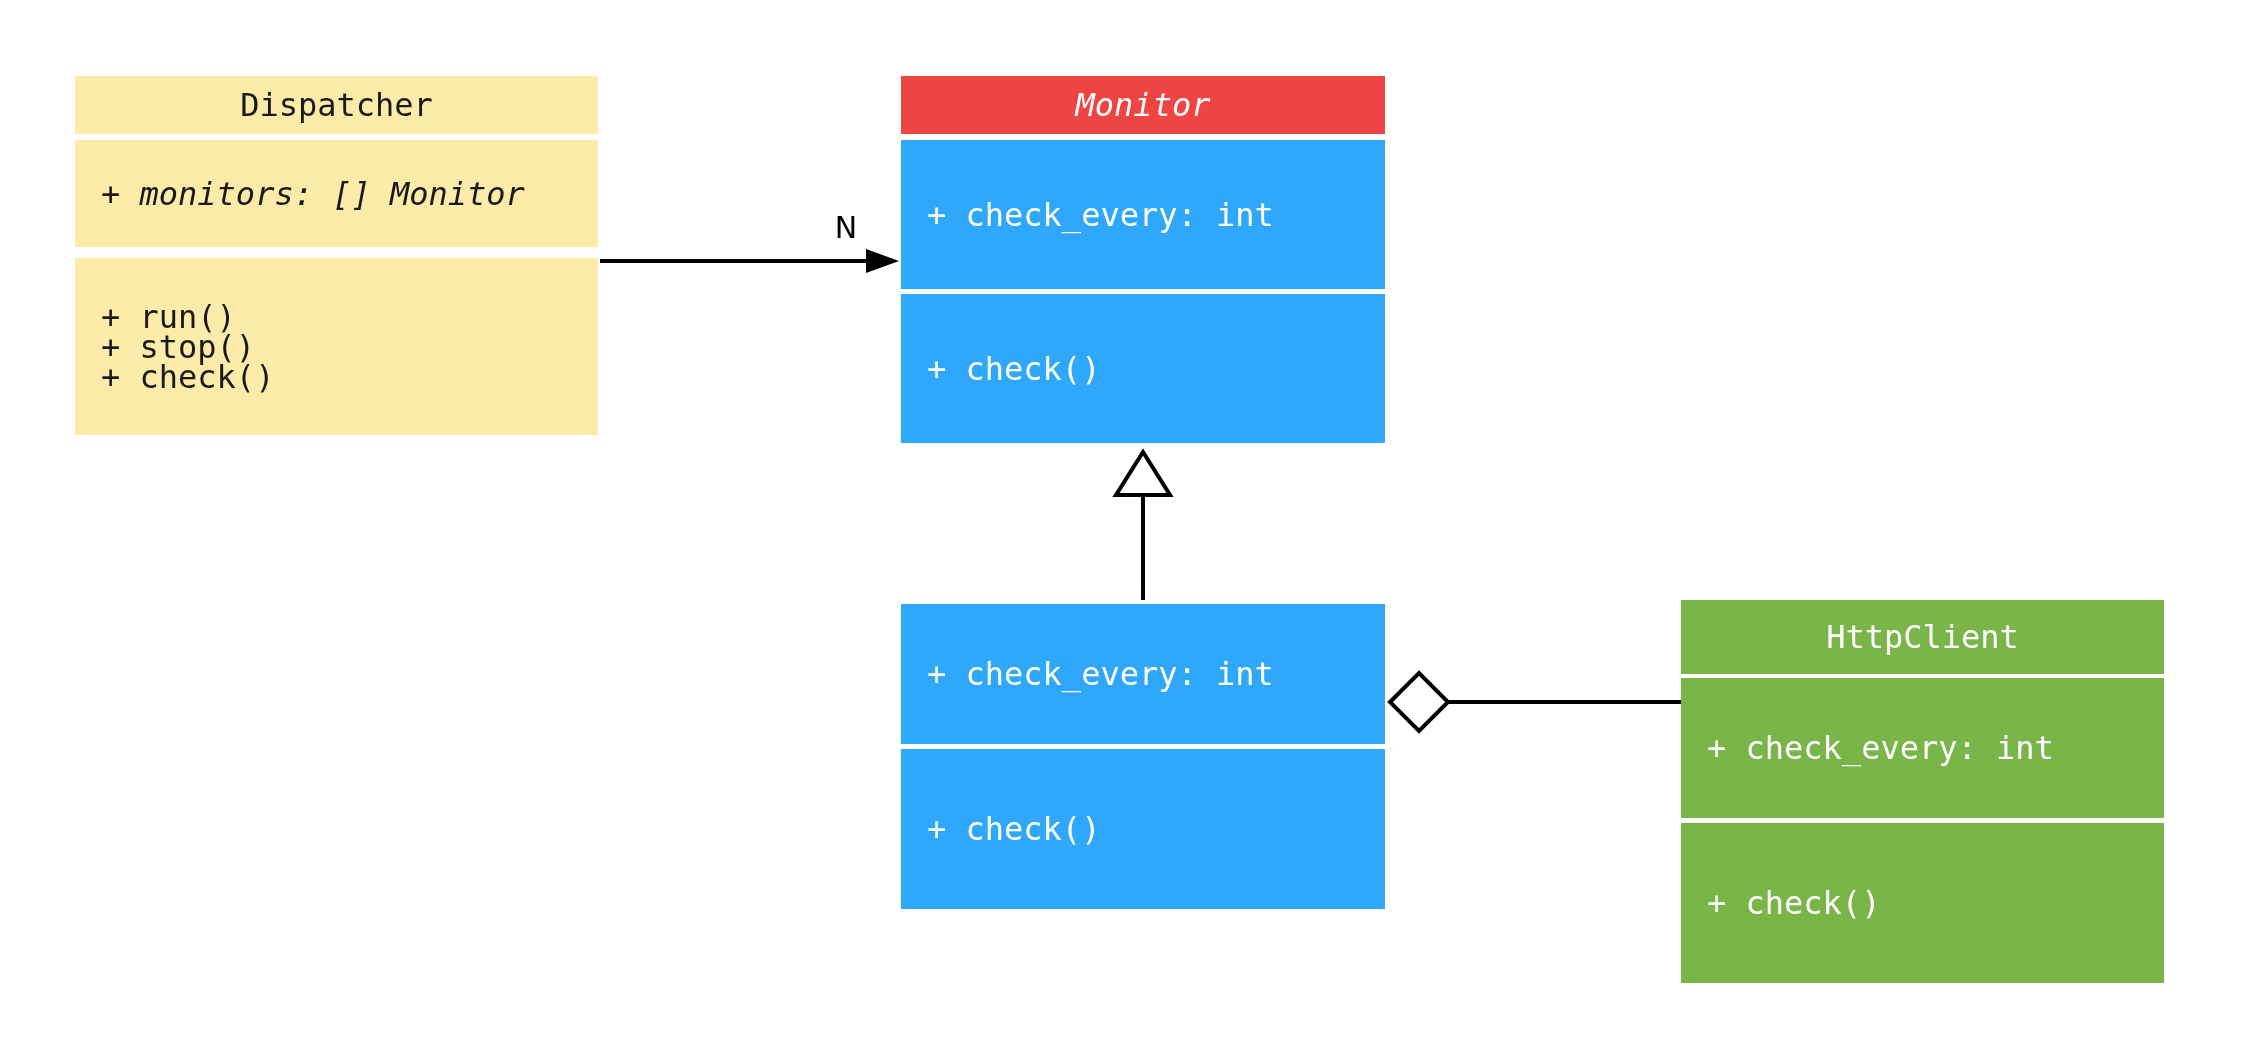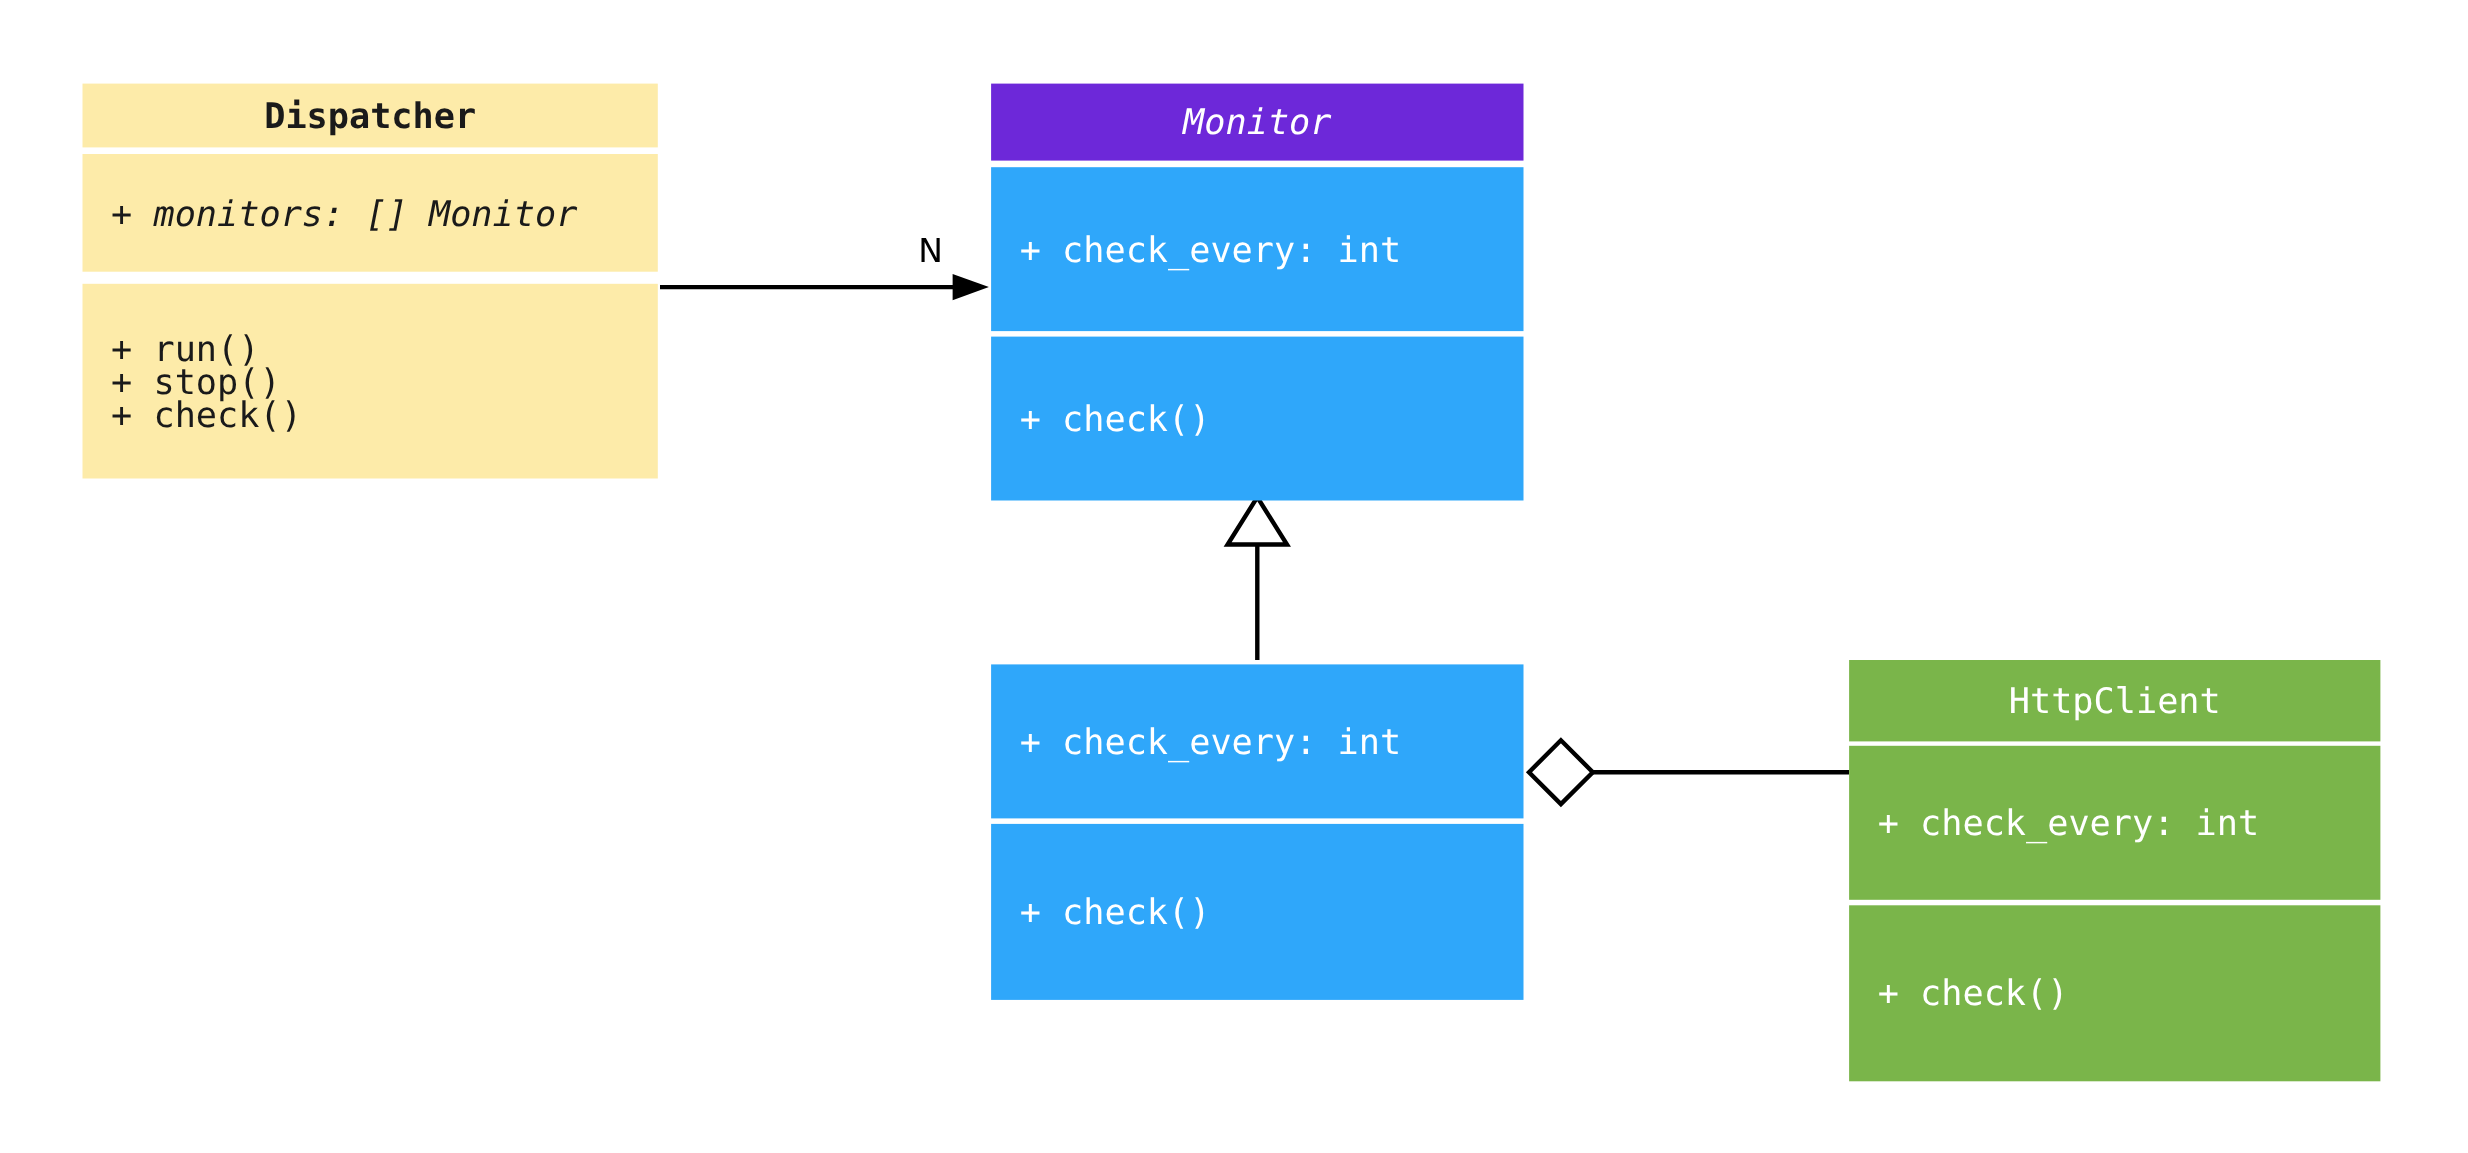--- a/index.html
+++ b/index.html
@@ -78,33 +78,33 @@
       <polygon points="1143,452 1116,495 1170,495" stroke-width="4" style="stroke: rgb(0, 0, 0); fill: rgb(255, 255, 255);"></polygon>
     </g>
 
     <g>
       <polygon points="1390,702 1419,673 1448,702 1419,731" stroke-width="4" style="stroke: rgb(0, 0, 0); fill: rgb(255, 255, 255);"></polygon>
       <line x1="1448" y1="702" x2="1681" y2="702" stroke-width="4" style="stroke: rgb(0, 0, 0);"></line>
     </g>
   </svg>
 
   <div class="uml-class" style="left:75px; top:76px; width:523px;">
-    <div class="sec title-sec" style="height: 58px; background: rgb(253, 235, 169); color: rgb(26, 26, 26); font-weight: bold;">Dispatcher</div>
+    <div class="sec title-sec" style="height: 58px; background: rgb(253, 235, 169); color: rgb(26, 26, 26);">Dispatcher</div>
     <div class="sec body-sec" style="height: 107px; margin-top: 6px; background: rgb(253, 235, 169); color: rgb(26, 26, 26); font-style: italic;">
       <div class="attr-line">+ monitors: [] Monitor</div>
     </div>
     <div class="sec body-sec" style="height: 177px; margin-top: 11px; background: rgb(253, 235, 169); color: rgb(26, 26, 26);">
       <div class="code-line">+ run()</div>
       <div class="code-line">+ stop()</div>
       <div class="code-line">+ check()</div>
     </div>
   </div>
 
   <div class="uml-class" style="left:901px; top:76px; width:484px;">
-    <div class="sec title-sec abstract" style="height: 70px; background: #6d28d9; color: rgb(255, 255, 255);">Monitor</div>
+    <div class="sec title-sec abstract" style="height: 58px; background: #ef4444; color: rgb(255, 255, 255);">Monitor</div>
     <div class="sec body-sec" style="height: 149px; margin-top: 6px; background: rgb(47, 167, 250); color: rgb(255, 255, 255);">
       <div class="attr-line">+ check_every: int</div>
     </div>
     <div class="sec body-sec" style="height: 149px; margin-top: 5px; background: rgb(47, 167, 250); color: rgb(255, 255, 255);">
       <div class="code-line">+ check()</div>
     </div>
   </div>
 
   <div class="uml-class" style="left:901px; top:600px; width:484px;">
     <div class="sec body-sec" style="height: 140px; margin-top: 4px; background: rgb(47, 167, 250); color: rgb(255, 255, 255);">

